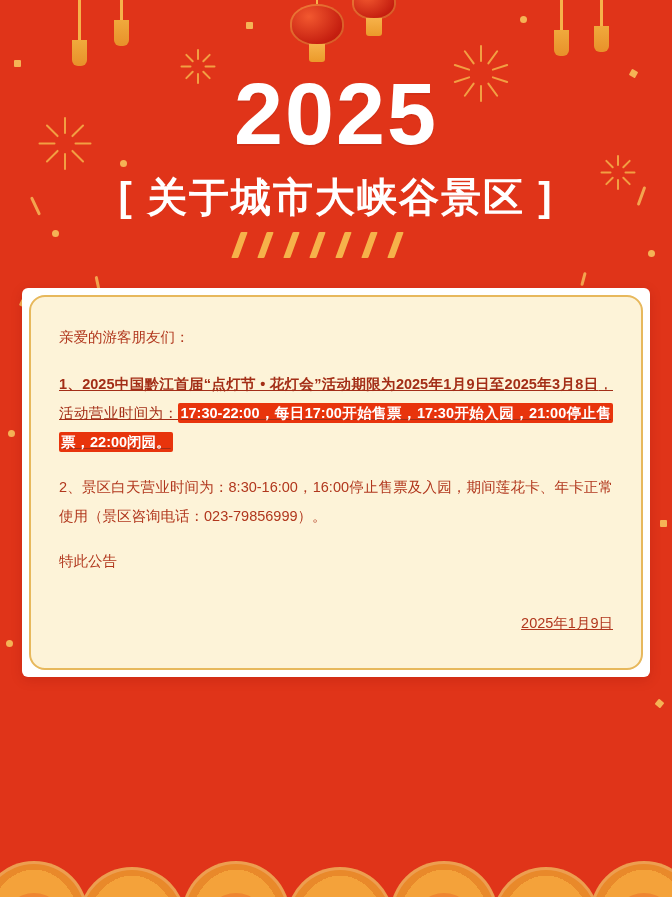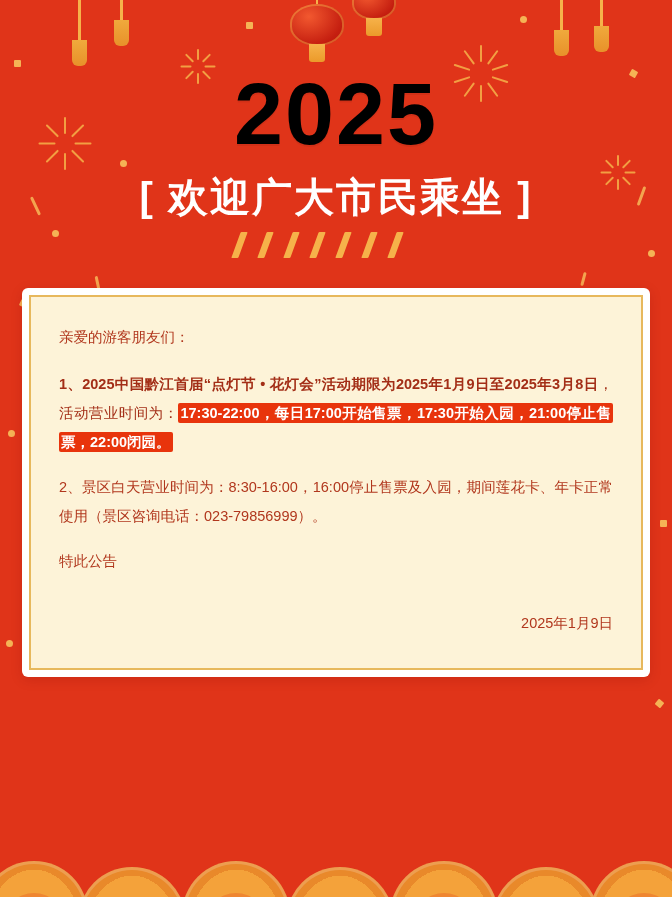--- a/index.html
+++ b/index.html
@@ -88,21 +88,21 @@
   
   .header {
     position: relative;
     padding-top: 70px;
     text-align: center;
     z-index: 3;
   }
   .year {
     font-size: 88px;
     font-weight: bold;
-    color: #000000;
+    color: #ffffff;
     letter-spacing: 2px;
     line-height: 1;
     text-shadow: 0 2px 0 rgba(0,0,0,.06);
   }
   .title-main {
     margin-top: 14px;
     font-size: 40px;
     font-weight: bold;
     color: #ffffff;
     letter-spacing: 2px;
@@ -137,51 +137,51 @@
     z-index: 3;
     margin: 30px 22px 0;
     background: #ffffff;
     border-radius: 6px;
     padding: 7px;
     box-shadow: 0 3px 12px rgba(120,10,0,.18);
   }
   .card {
     background: #fdf3d8;
     border: 2px solid #e7b85c;
-    border-radius: 0;
+    border-radius: 16px;
     padding: 26px 28px 30px;
   }
   .para {
     color: #b1371d;
     font-size: 14.5px;
     line-height: 2.0;
     margin: 0 0 16px;
     text-align: justify;
   }
   .para.salutation { margin-bottom: 18px; }
-  .para.bold-item { font-weight: bold; color: #a32e17; }
+  .para.bold-item { font-weight: bold; color: #a32e17; text-decoration: underline; }
   .para .hl {
     background: #e8340c;
     color: #ffffff;
     font-weight: bold;
     padding: 2px 2px;
     border-radius: 2px;
     line-height: 2.0;
     box-decoration-break: clone;
     -webkit-box-decoration-break: clone;
   }
   .para.closing { margin-bottom: 34px; }
   .sign {
     text-align: right;
     color: #b1371d;
     font-size: 14.5px;
     line-height: 1.9;
     font-weight: bold;
   }
-  .sign .date { font-weight: normal; }
+  .sign .date { font-weight: normal; text-decoration: underline; }
 
   
   .footer-deco {
     position: absolute;
     left: 0; right: 0; bottom: 0;
     height: 62px;
     z-index: 2;
   }
   .fan {
     position: absolute;
@@ -271,21 +271,21 @@
   <div class="streak" style="left:34px; top:196px; transform:rotate(-25deg);"></div>
   <div class="streak" style="left:640px; top:186px; transform:rotate(20deg);"></div>
   <div class="streak" style="left:96px; top:276px; transform:rotate(-12deg); height:14px;"></div>
   <div class="streak" style="left:582px; top:272px; transform:rotate(15deg); height:14px;"></div>
 </div>
 
 <div class="header">
   <div class="year">2025</div>
   <div class="title-main">
     <span class="bracket">[</span>
-    <span>欢迎广大市民乘坐</span>
+    <span>关于城市大峡谷景区</span>
     <span class="bracket">]</span>
   </div>
   <div class="slashes">
     <i style="left:0px;"></i>
     <i style="left:26px;"></i>
     <i style="left:52px;"></i>
     <i style="left:78px;"></i>
     <i style="left:104px;"></i>
     <i style="left:130px;"></i>
     <i style="left:156px;"></i>

